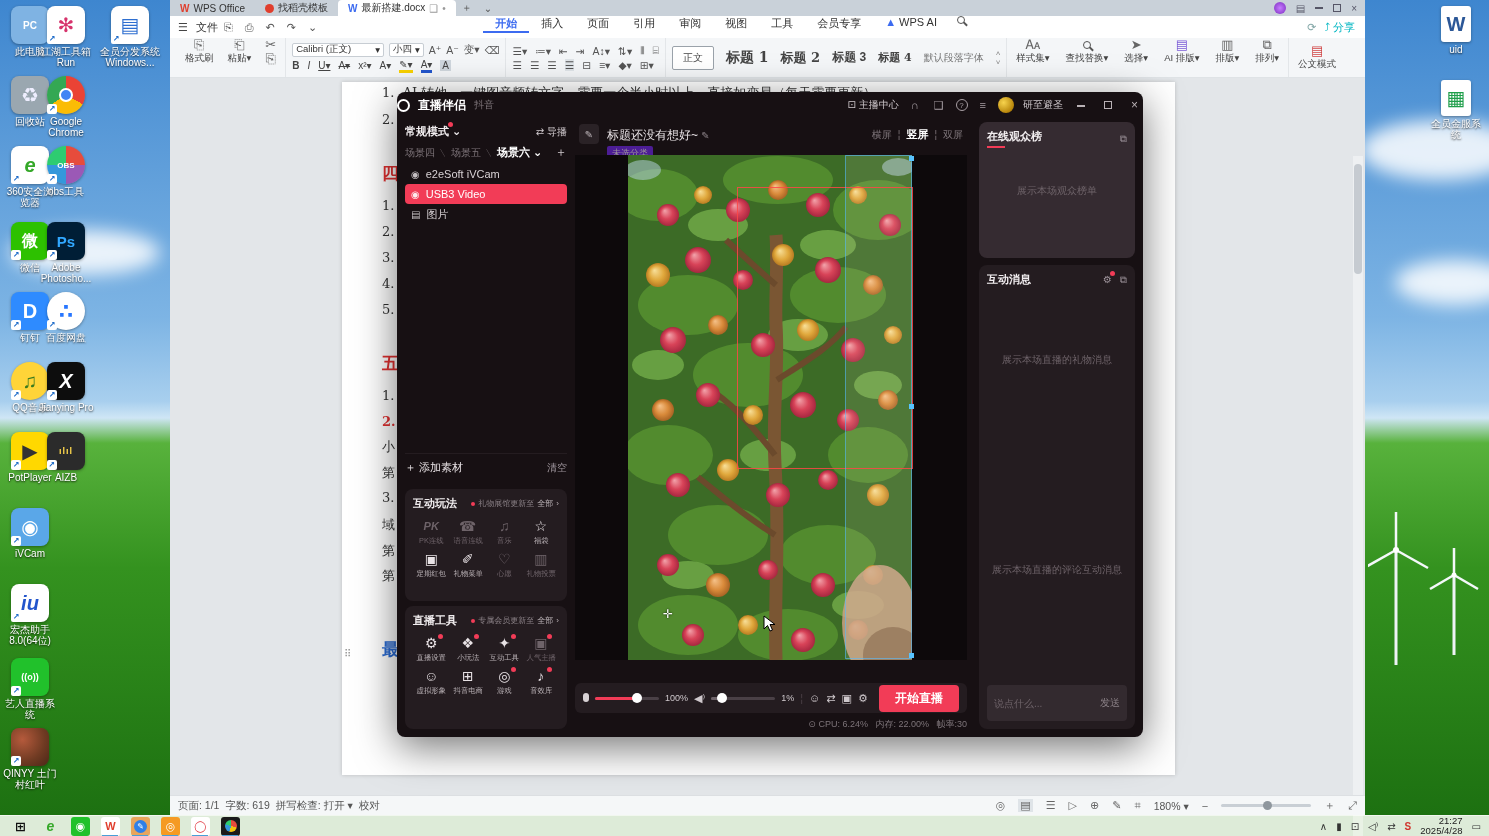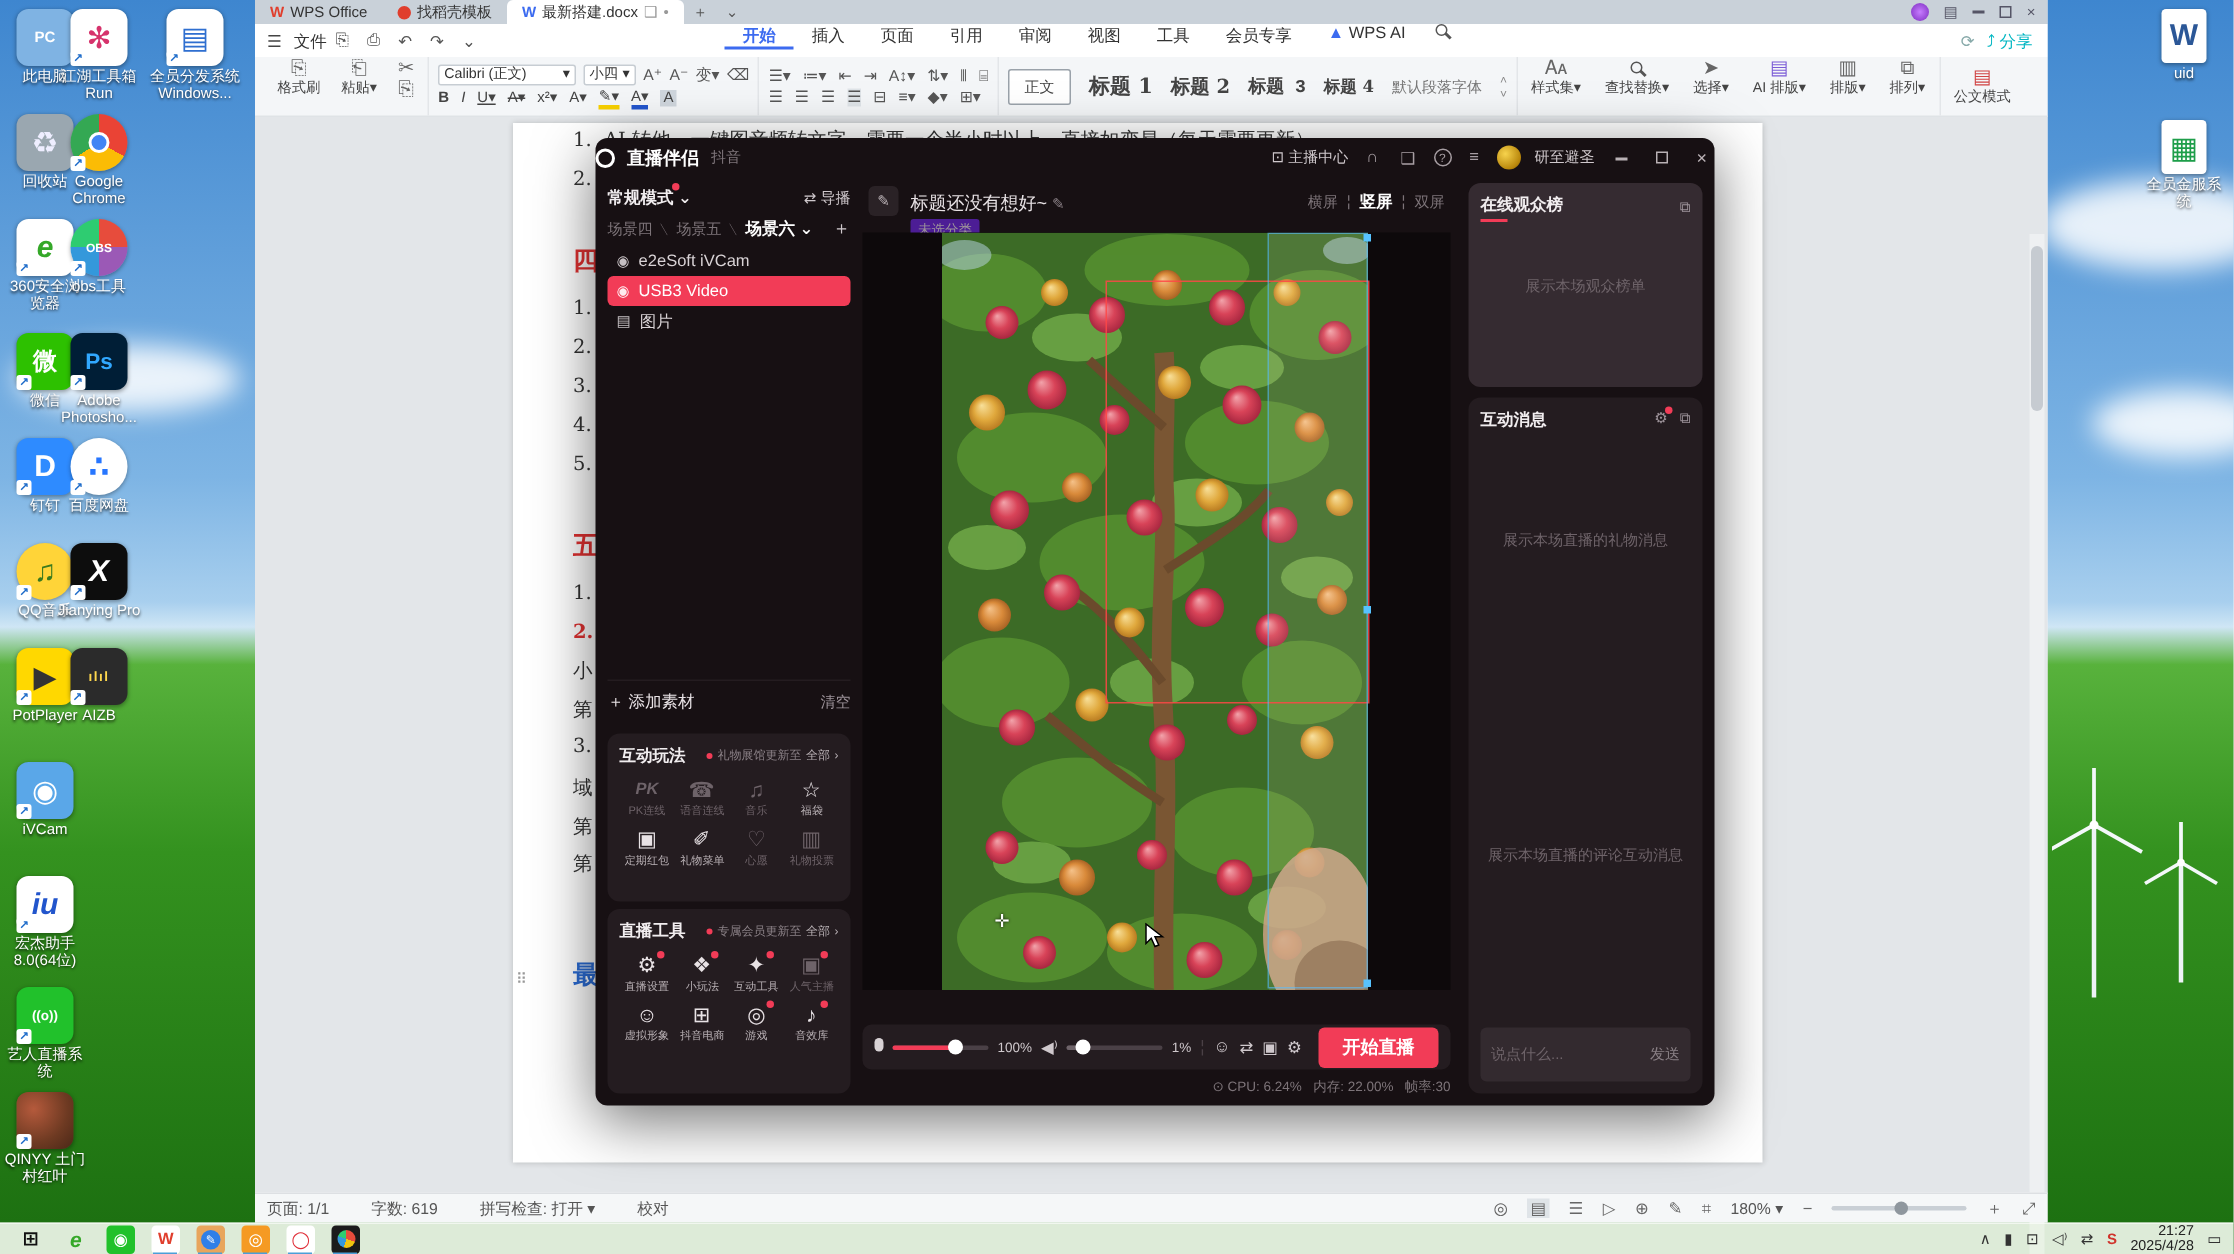--- a/index.html
+++ b/index.html
@@ -41,21 +41,21 @@
   .wcanvas { position:absolute; left:0; top:78px; width:100%; height:717px; background:#e3e6e9; }
   .page { position:absolute; left:172px; top:4px; width:833px; height:693px; background:#fff; box-shadow:0 0 4px rgba(0,0,0,.18); }
   .frag { position:absolute; font-family:"DejaVu Serif","Liberation Serif",serif; font-size:13px; color:#333; }
   .frag.redh { color:#e03131; font-weight:bold; font-size:17px; font-family:"Liberation Sans",sans-serif; }
   .frag.rednum { color:#e03131; font-weight:bold; }
   .frag.blueh { color:#2b6cd4; font-weight:bold; font-size:17px; font-family:"Liberation Sans",sans-serif; }
   .strike { text-decoration:line-through; }
   .vscroll { position:absolute; right:2px; top:78px; width:10px; height:717px; background:#eef0f2; }
   .vthumb { position:absolute; left:1px; top:8px; width:8px; height:110px; background:#c6cbd1; border-radius:4px; }
   .wstatus { position:absolute; left:0; top:795px; width:100%; height:20px; background:#f5f7f8; border-top:1px solid #dde0e3;
-    display:flex; align-items:center; font-size:10.5px; color:#555; padding:0 8px; gap:28px; }
+    display:flex; align-items:center; font-size:10.5px; color:#555; padding:0 8px; gap:6px; }
   .wsic { color:#666; font-size:11px; }
   .zslider { width:90px; height:3px; background:#c9cfd5; border-radius:2px; position:relative; }
   .zknob { position:absolute; left:42px; top:-3px; width:9px; height:9px; border-radius:50%; background:#8f979e; }
 
   
   .live { position:absolute; left:397px; top:92px; width:746px; height:645px; background:#171013; border-radius:8px;
     box-shadow:0 10px 40px rgba(0,0,0,.55); z-index:3; color:#cfc8cc; font-size:11px; }
   .ltitle { position:absolute; left:0; top:0; width:100%; height:26px; display:flex; align-items:center; padding:0 0; gap:8px; }
   .llogo { width:13px; height:13px; border:2.5px solid #fff; border-radius:50%; }
   .dimtx { color:#7d7479; font-size:10px; }
@@ -342,21 +342,21 @@
           <span class="mini">⊟</span>
           <span class="mini">≡▾</span>
           <span class="mini">◆▾</span>
           <span class="mini">⊞▾</span>
         </div>
       </div>
       <div class="grp" style="flex-direction:row;align-items:center;gap:12px;">
         <span class="styleitem" style="border:1px solid #9aa2aa;background:#fff;padding:4px 10px;border-radius:2px;">正文</span>
         <span class="styleitem" style="font-family:'DejaVu Serif',serif;font-weight:bold;font-size:14px;">标题 1</span>
         <span class="styleitem" style="font-family:'DejaVu Serif',serif;font-weight:bold;font-size:13px;">标题 2</span>
-        <span class="styleitem" style="font-family:Liberation Mono, monospace;font-weight:bold;font-size:12px;">标题 3</span>
+        <span class="styleitem" style="font-family:Liberation Sans, sans-serif;font-weight:bold;font-size:12px;">标题 3</span>
         <span class="styleitem" style="font-family:'DejaVu Serif',serif;font-weight:bold;font-size:11px;">标题 4</span>
         <span class="styleitem" style="color:#777;font-size:10px;">默认段落字体</span>
         <span style="color:#888;font-size:8px;">˄<br>˅</span>
       </div>
       <div class="grp" style="flex-direction:row;gap:10px;">
         <div class="stk">
             <span class="ic">🗛</span>
             <span><span>样式集</span>▾</span>
           </div>
         <div class="stk">

